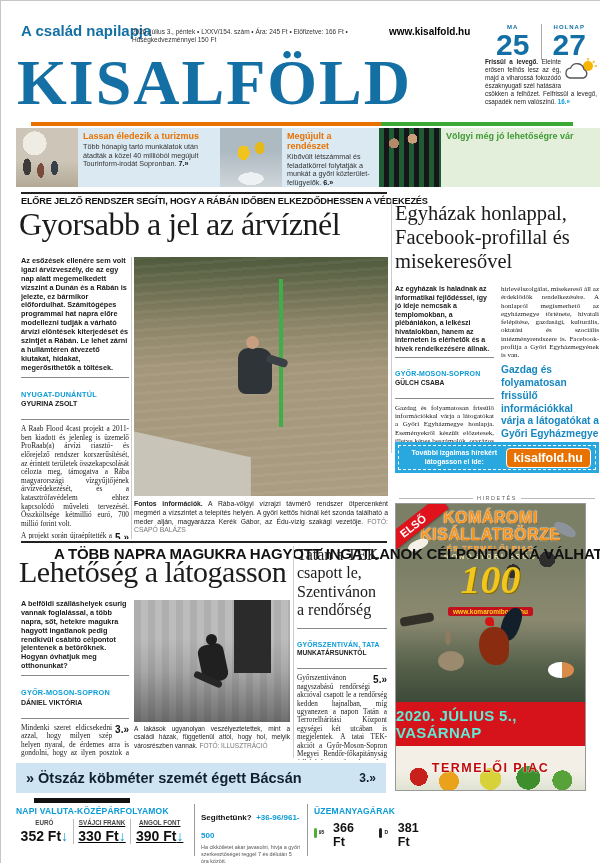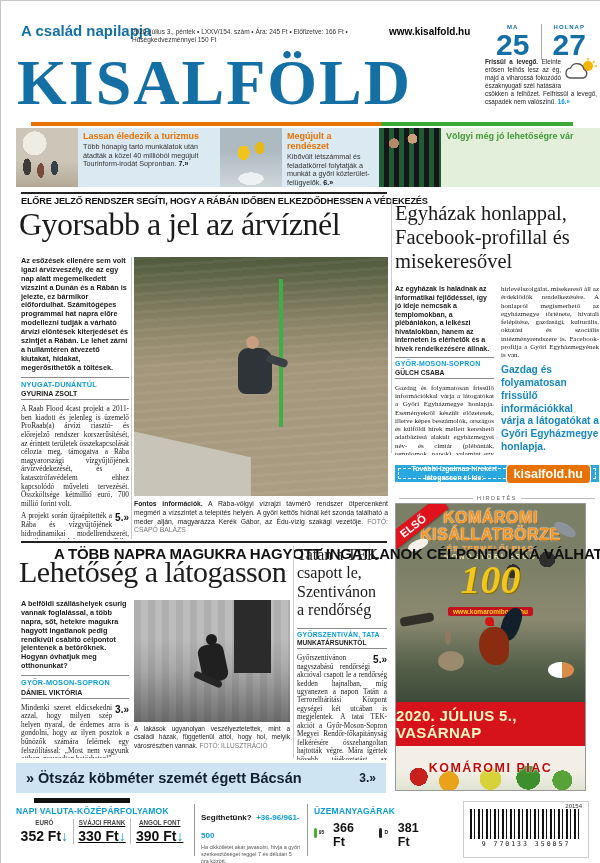--- a/index.html
+++ b/index.html
@@ -47,21 +47,21 @@
     repeating-linear-gradient(90deg,#1f5c33 0 5px,#16161a 5px 10px);}
   
   .rule{background:#222;height:2px;}
   .kicker{font:bold 9.2px "Liberation Sans",sans-serif;color:#111;letter-spacing:-0.2px;white-space:nowrap;}
   .h1{font:400 32px/1 "Liberation Serif",serif;color:#1b1b1b;letter-spacing:-0.5px;}
   .h1b{font:400 30px/1 "Liberation Serif",serif;color:#1b1b1b;letter-spacing:-0.5px;}
   .h2{font:400 20.5px/1.18 "Liberation Serif",serif;color:#1b1b1b;}
   .h3{font:400 16px/1.15 "Liberation Serif",serif;color:#1b1b1b;}
   .newscol{font:7.3px/1.18 "Liberation Serif",serif;color:#1a1a1a;text-align:justify;overflow:hidden;}
   .newscol .lead{font:bold 7.3px/1.22 "Liberation Sans",sans-serif;text-align:left;}
-  .byline{border-top:1px solid #8a8a8a;border-bottom:1px solid #8a8a8a;padding:2px 0;margin:4px 0 5px;}
+  .byline{border-top:1px solid #8a8a8a;border-bottom:1px solid #8a8a8a;padding:12px 0;margin:4px 0 5px;}
   .byline .loc{font:bold 7.3px "Liberation Sans",sans-serif;color:#0b9bd7;letter-spacing:.2px;}
   .byline .auth{font:bold 7px "Liberation Sans",sans-serif;color:#222;margin-top:1.5px;}
   .pgref{float:right;font:bold 10px "Liberation Sans",sans-serif;color:#111;margin-left:3px;}
   .pull{font:bold 10.2px/1.25 "Liberation Sans",sans-serif;color:#1787c2;text-align:left;margin:5px 0;}
   .caption{font:6.8px/1.3 "Liberation Sans",sans-serif;color:#222;text-align:justify;}
   .caption .credit{color:#777;}
   .vrule{width:1px;background:#ccc;}
   
   .photo-river{background:
     repeating-linear-gradient(176deg,rgba(255,255,255,.05) 0 3px,transparent 3px 9px),
@@ -106,21 +106,21 @@
   .rooster-tail{position:absolute;left:56%;top:52%;width:18px;height:34px;border-radius:60% 40% 50% 50%;background:#13202c;transform:rotate(18deg);}
   .rooster-comb{position:absolute;left:47%;top:57%;width:9px;height:9px;border-radius:50% 50% 0 50%;background:#d61313;}
   .rabbit{position:absolute;left:22%;top:74%;width:26px;height:20px;border-radius:50%;background:#9b8a6d;}
   .rabbit-ear{position:absolute;left:26%;top:63%;width:6px;height:16px;border-radius:50%;background:#8d7c60;}
   .gpig{position:absolute;right:6%;top:80%;width:26px;height:16px;border-radius:50%;background:
     linear-gradient(90deg,#fff 0 55%,#d98b4a 55%);}
   .bird{position:absolute;left:6%;top:18%;width:22px;height:10px;border-radius:50%;background:#f4f0e6;transform:rotate(-24deg);}
   .pigeon{position:absolute;right:4%;top:10%;width:24px;height:11px;border-radius:50%;background:#8d939b;transform:rotate(30deg);}
   .cannon{position:absolute;left:2%;top:56%;width:34px;height:9px;border-radius:4px;background:#33302a;transform:rotate(-10deg);}
   .adband{position:absolute;left:0;right:0;top:198px;height:44px;background:#d6121b;display:flex;align-items:center;justify-content:center;
-    font:bold 15px "Liberation Sans",sans-serif;color:#fef9c3;letter-spacing:.3px;}
+    font:bold 15px "Liberation Sans",sans-serif;color:#5eead4;letter-spacing:.3px;}
   .adveg{position:absolute;left:0;right:0;top:242px;bottom:0;display:flex;align-items:center;justify-content:center;background:
     radial-gradient(circle 9px at 12% 70%,#c8201a 0 99%,transparent 100%),
     radial-gradient(circle 10px at 28% 80%,#e9a21a 0 99%,transparent 100%),
     radial-gradient(circle 11px at 50% 75%,#d7d23a 0 99%,transparent 100%),
     radial-gradient(circle 12px at 70% 72%,#3d8f2c 0 99%,transparent 100%),
     radial-gradient(circle 10px at 88% 78%,#57a33a 0 99%,transparent 100%),
     linear-gradient(180deg,#f3efe6 0 55%,#dfe3d2 100%);}
   .adveg span{font:bold 12.5px "Liberation Sans",sans-serif;color:#c00a0a;letter-spacing:1.5px;
     text-shadow:0 0 1px #fff,0 0 2px #fff;}
   
@@ -242,21 +242,21 @@
     </div>
     <div>Gazdag és folyamatosan frissülő információkkal várja a látogatókat a Győri Egyházmegye honlapja. Eseményekről készült előzetesek, illetve képes beszámolók, országos és külföldi hírek mellett kereshető adatbázissá alakult egyházmegyei név- és címtár (plébániák, templomok, papok), valamint egy drótposta-</div>
   </div>
 
   <div class="abs newscol" style="left:500px;top:284px;width:98px;height:170px;font-size:7px;">
     <div>hírlevélszolgálat, misekereső áll az érdeklődők rendelkezésére. A honlapról megismerhető az egyházmegye története, hivatali felépítése, gazdasági, kulturális, oktatási és szociális intézményrendszere is. Facebook-profilja a Győri Egyházmegyének is van.</div>
     <div class="pull">Gazdag és folyamatosan frissülő információkkal várja a látogatókat a Győri Egyházmegye honlapja.</div>
 
   </div>
 
-  <div class="abs promo" style="left:394px;top:464px;width:204px;height:17px;">
+  <div class="abs promo" style="left:394px;top:441px;width:204px;height:31px;">
     <div class="promo-in">
       <div class="promo-txt">További izgalmas hírekért látogasson el ide:</div>
       <div class="promo-btn">kisalfold.hu</div>
     </div>
   </div>
 
   <div class="abs hird" style="left:394px;top:494px;width:204px;">
       <span>HIRDETÉS</span>
     </div>
   <div class="abs adbox" style="left:394px;top:502px;width:191px;height:288px;">
@@ -273,21 +273,21 @@
       <div style="margin-top:6px;" class="adtitle">KOMÁROMI</div>
       <div class="adtitle">KISÁLLATBÖRZE</div>
       <div class="adsub">ÉS TERMELŐI PIAC</div>
       <div class="advenue">MONOSTORI ERŐD</div>
       <div class="adlogo">100</div>
       <div><span class="adurl">www.komaromiborze.hu</span></div>
     </div>
     <div class="ribbon">ELSŐ</div>
     <div class="adband">2020. JÚLIUS 5., VASÁRNAP</div>
     <div class="adveg">
-        <span>KOMÁROMI PIAC</span>
+        <span>TERMELŐI PIAC</span>
       </div>
   </div>
 
   <div class="abs rule" style="left:20px;top:540px;width:366px;height:1.5px;"></div>
   <div class="abs kicker" style="left:20px;top:544px;font-size:15px;margin-left:33px;">A TÖBB NAPRA MAGUKRA HAGYOTT INGATLANOK CÉLPONTOKKÁ VÁLHATNAK</div>
   <div class="abs h1b" style="left:18px;top:556px;">Lehetőség a látogasson</div>
 
   <div class="abs newscol" style="left:20px;top:599px;width:108px;height:158px;">
     <div class="lead">A belföldi szálláshelyek csurig vannak foglalással, a több napra, sőt, hetekre magukra hagyott ingatlanok pedig rendkívül csábító célpontot jelentenek a betörőknek. Hogyan óvhatjuk meg otthonunkat?</div>
     <div class="byline">
@@ -366,19 +366,14 @@
         </span>
       <span class="fuelval">366 Ft</span>
       <span class="pump pump-k">
           <span class="scr">D</span>
           <span class="hose"></span>
         </span>
       <span class="fuelval">381 Ft</span>
     </div>
   </div>
 
-  <div class="abs bcbox" style="left:462px;top:800px;width:126px;height:57px;">
-    <div class="bcissue">20154</div>
-    <div class="bars-code"></div>
-    <div class="bcnum">9 770133 350057</div>
-  </div>
 
 </div>
 
 </body></html>

